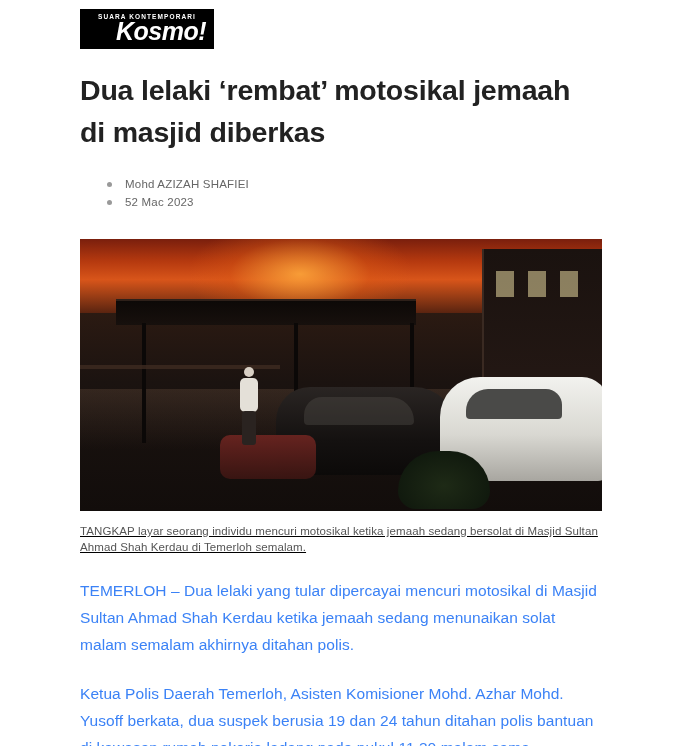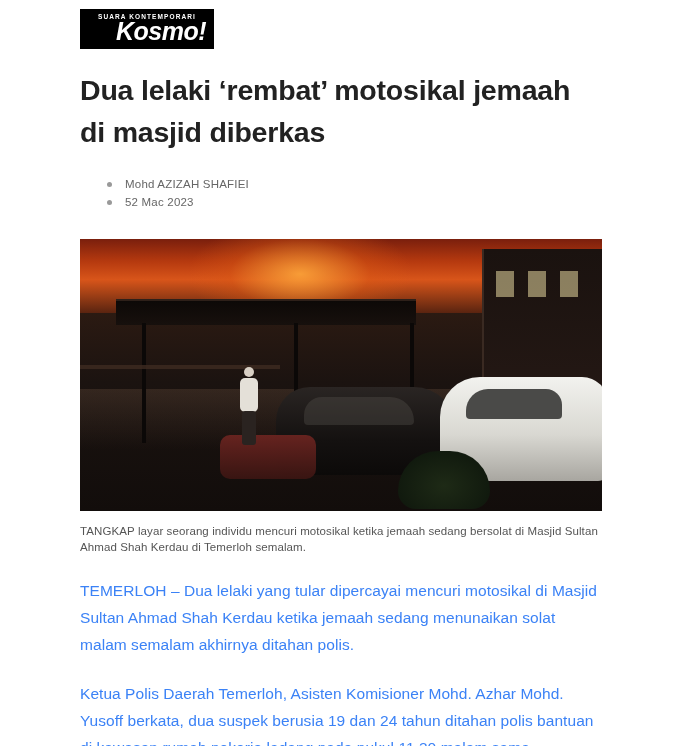--- a/index.html
+++ b/index.html
@@ -88,20 +88,21 @@
     left: 27px;
     top: 7px;
     width: 5px;
     height: 5px;
     background: #999999;
     border-radius: 50%;
   }
   
   figure {
     margin: 28px 0 8px 0;
+    text-decoration: underline;
   }
   .photo {
     width: 522px;
     height: 272px;
     position: relative;
     overflow: hidden;
     background: #120a08;
     border: 0;
   }
   .sky {

